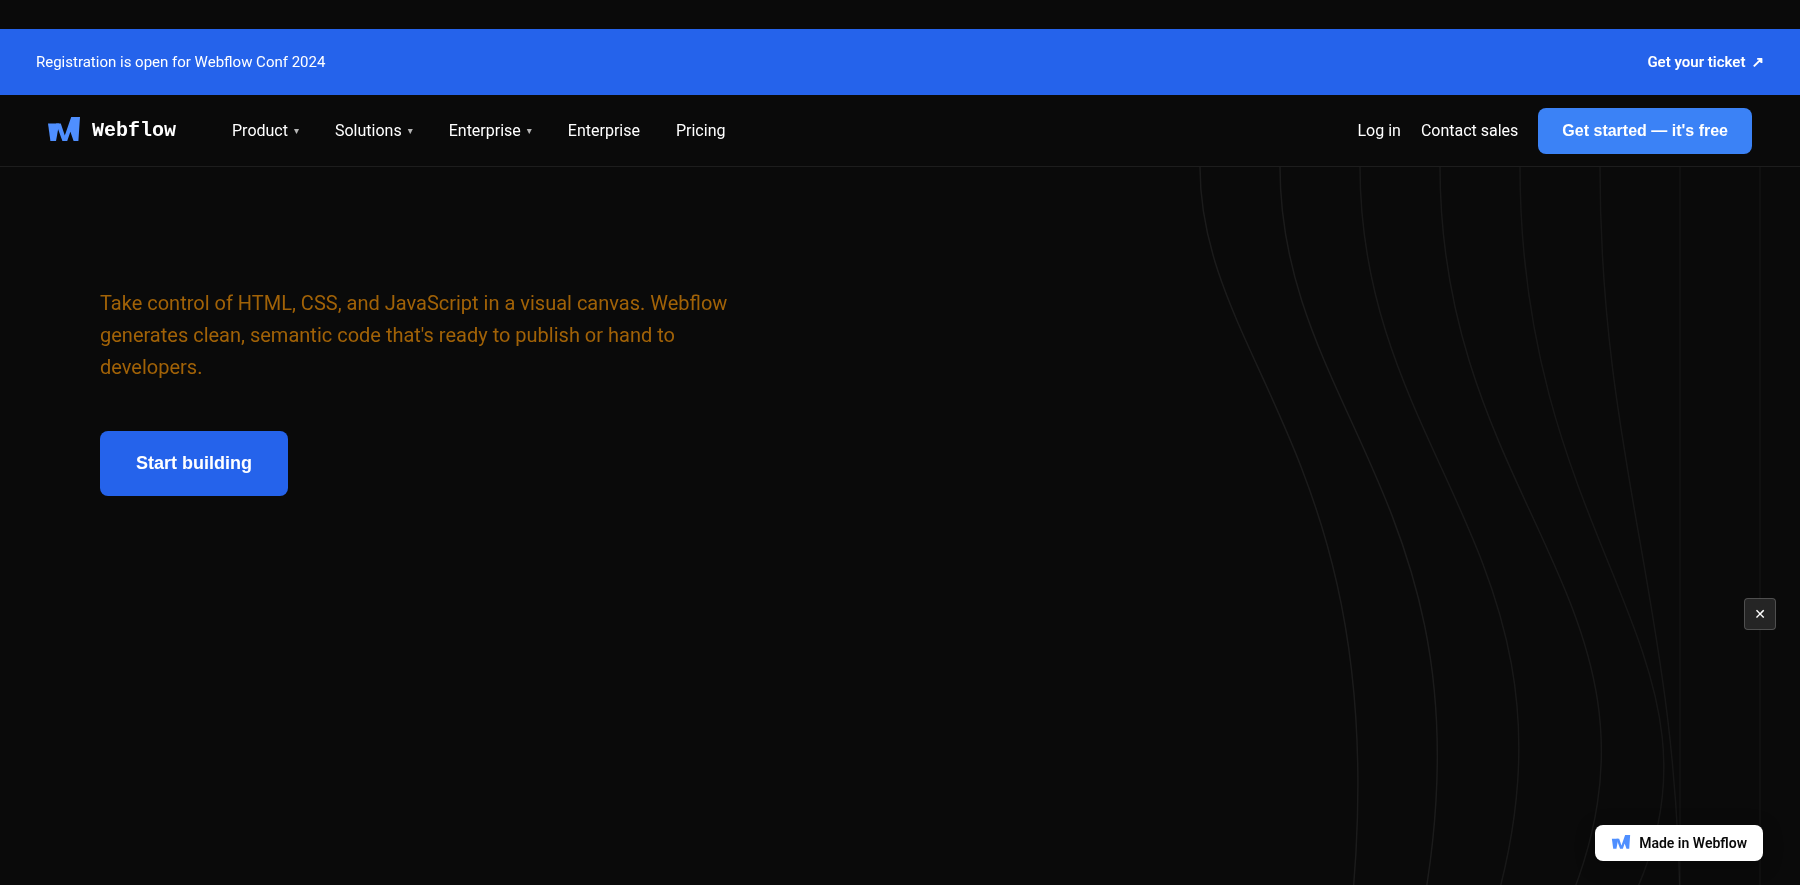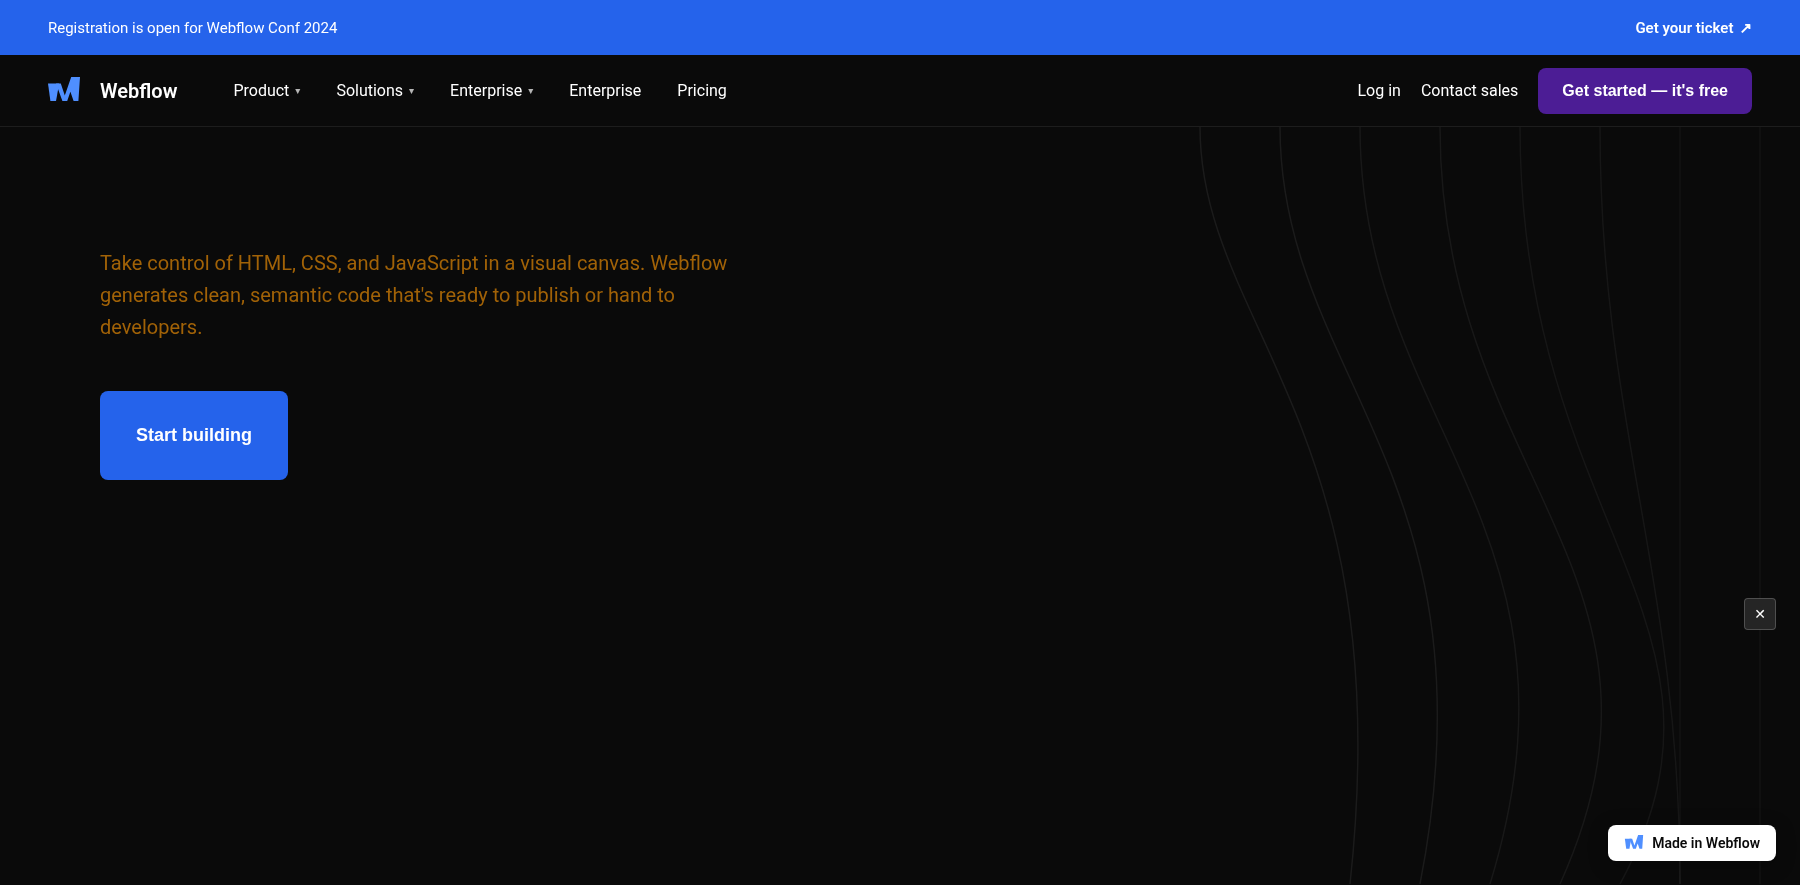--- a/index.html
+++ b/index.html
@@ -16,22 +16,23 @@
       min-height: 885px;
       overflow-x: hidden;
     }
 
     
     .announcement-bar {
       background: #2563eb;
       display: flex;
       align-items: center;
       justify-content: space-between;
-      padding: 0 48px;
-      height: 55px;
+      padding: 0 36px;
+      height: 66px;
+      margin-top: 29px;
     }
 
     .announcement-text {
       color: #ffffff;
       font-size: 15px;
       font-weight: 400;
     }
 
     .announcement-link {
       color: #ffffff;
@@ -50,23 +51,24 @@
       display: flex;
       align-items: center;
       padding: 0 48px;
       height: 72px;
       border-bottom: 1px solid rgba(255,255,255,0.08);
     }
 
     .nav-logo {
       display: flex;
       align-items: center;
-      gap: 20px;
+      gap: 12px;
       margin-right: 40px;
       cursor: pointer;
+      font-family: Liberation Mono, monospace;
     }
 
     .logo-icon {
       width: 32px;
       height: 28px;
     }
 
     .nav-links {
       display: flex;
       align-items: center;
@@ -109,21 +111,21 @@
 
     .nav-contact {
       color: #ffffff;
       font-size: 16px;
       font-weight: 400;
       cursor: pointer;
       text-decoration: none;
     }
 
     .btn-get-started {
-      background: #4c1d95;
+      background: #3b82f6;
       color: #ffffff;
       border: none;
       padding: 14px 24px;
       font-size: 16px;
       font-weight: 600;
       border-radius: 8px;
       cursor: pointer;
       white-space: nowrap;
       transition: background 0.2s;
     }
@@ -173,33 +175,33 @@
       color: #a16207;
       line-height: 1.6;
       max-width: 680px;
       margin-bottom: 48px;
     }
 
     .btn-start-building {
       background: #2563eb;
       color: #ffffff;
       border: none;
-      padding: 34px 36px;
+      padding: 22px 36px;
       font-size: 18px;
       font-weight: 600;
       border-radius: 8px;
       cursor: pointer;
       transition: background 0.2s;
     }
 
     
     .made-in-webflow {
       position: fixed;
       bottom: 24px;
-      right: 24px;
+      right: 37px;
       background: #ffffff;
       color: #0a0a0a;
       display: flex;
       align-items: center;
       gap: 8px;
       padding: 10px 16px;
       border-radius: 8px;
       font-size: 14px;
       font-weight: 600;
       cursor: pointer;

